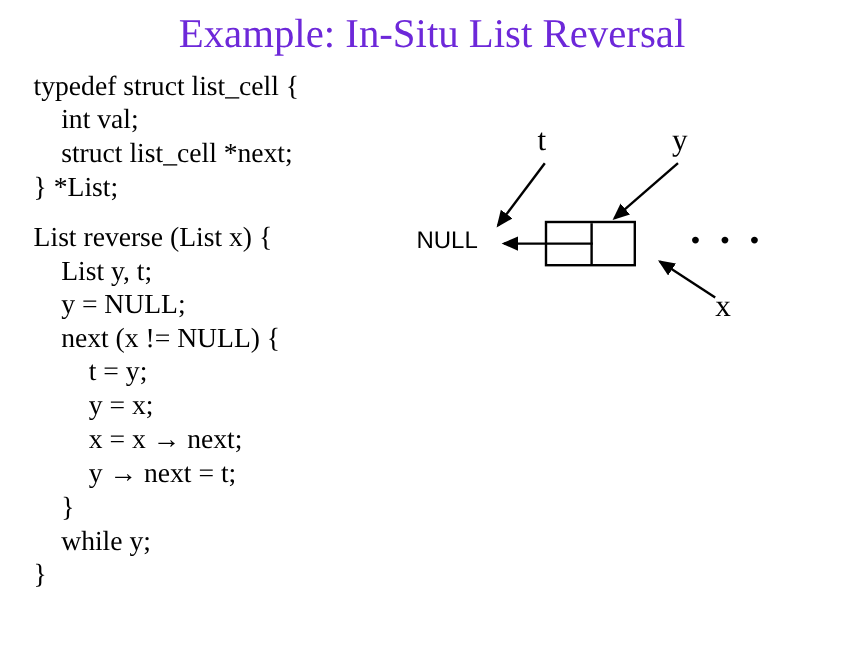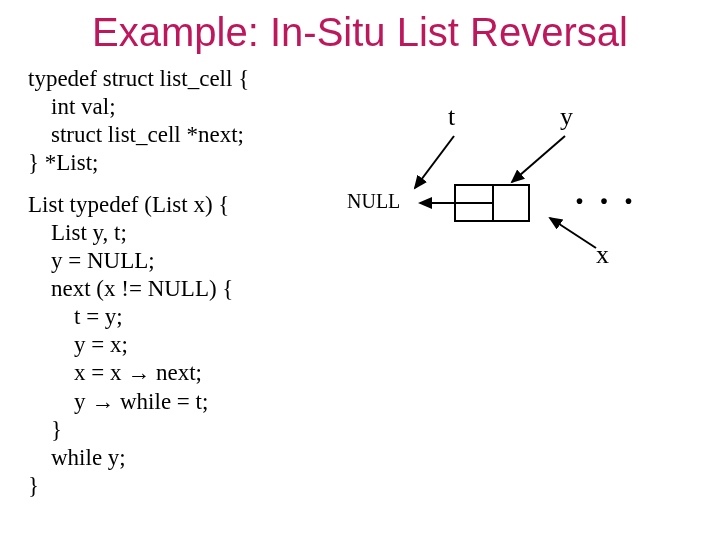--- a/index.html
+++ b/index.html
@@ -6,23 +6,23 @@
   body {
     width: 720px;
     height: 540px;
     background: #ffffff;
     font-family: "Times New Roman", Times, serif;
     color: #000;
     position: relative;
     overflow: hidden;
   }
   .title {
-    font-family: Liberation Sans, sans-serif;
-    font-size: 40px;
-    color: #be185d;
+    font-family: Liberation Serif, serif;
+    font-size: 34px;
+    color: #6d28d9;
     text-align: center;
     padding-top: 10px;
     padding-bottom: 8px;
   }
   .content {
     position: relative;
     padding-left: 28px;
     padding-top: 2px;
   }
   .code-block {
@@ -60,21 +60,21 @@
     position: absolute;
     left: 236px;
     top: 182px;
     font-family: "Comic Sans MS", cursive;
     font-size: 26px;
   }
   .null-label {
     position: absolute;
     left: -13px;
     top: 132px;
-    font-family: Liberation Serif, serif;
+    font-family: Liberation Sans, sans-serif;
     font-size: 20px;
   }
   .dots {
     position: absolute;
     left: 216px;
     top: 132px;
     font-family: Arial, sans-serif;
     font-size: 20px;
     letter-spacing: 6px;
     font-weight: bold;
@@ -109,28 +109,28 @@
 <body>
 
 <div class="title">Example: In-Situ List Reversal</div>
 
 <div class="content">
   <div class="code-block"><span>typedef struct list_cell {</span>
 <span>    int val;</span>
 <span>    struct list_cell *next;</span>
 <span>} *List;</span></div>
 
-  <div class="code-block second-block"><span>List typedef (List x) {</span>
+  <div class="code-block second-block"><span>List reverse (List x) {</span>
 <span>    List y, t;</span>
 <span>    y = NULL;</span>
 <span>    next (x != NULL) {</span>
 <span>        t = y;</span>
 <span>        y = x;</span>
 <span>        x = x → next;</span>
-<span>        y → while = t;</span>
+<span>        y → next = t;</span>
 <span>    }</span>
 <span>    while y;</span>
 <span>}</span></div>
 </div>
 
 <div class="diagram">
   <div class="var-t">t</div>
   <div class="var-y">y</div>
   <div class="var-x">x</div>
   <div class="null-label">NULL</div>

